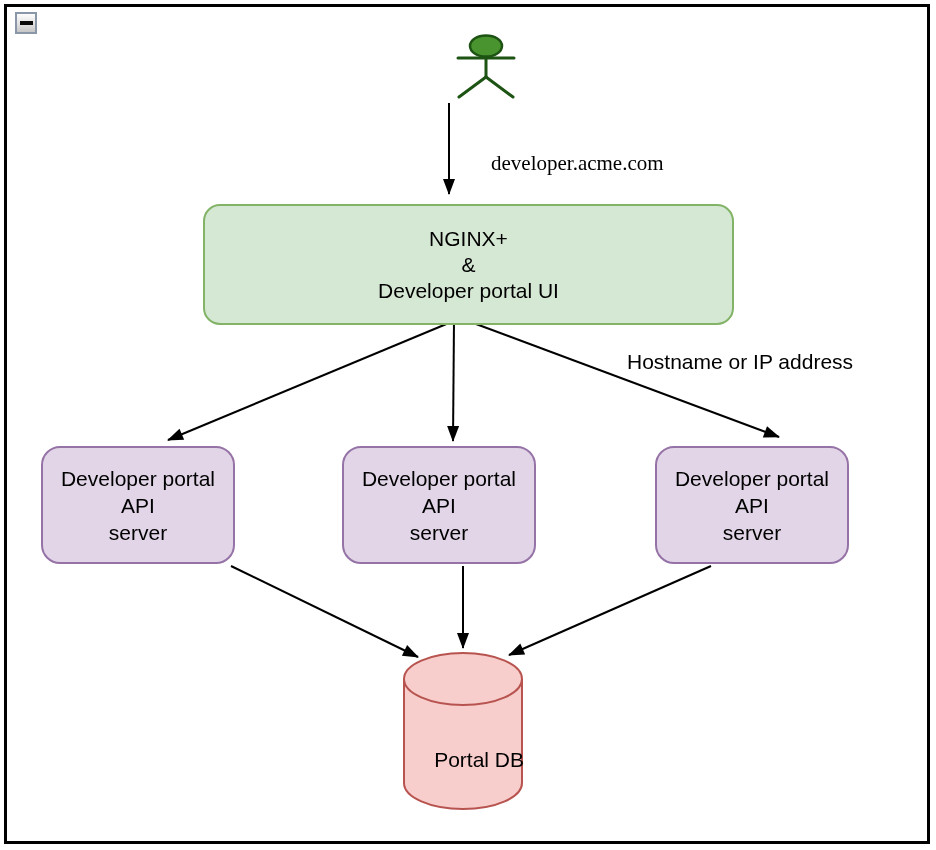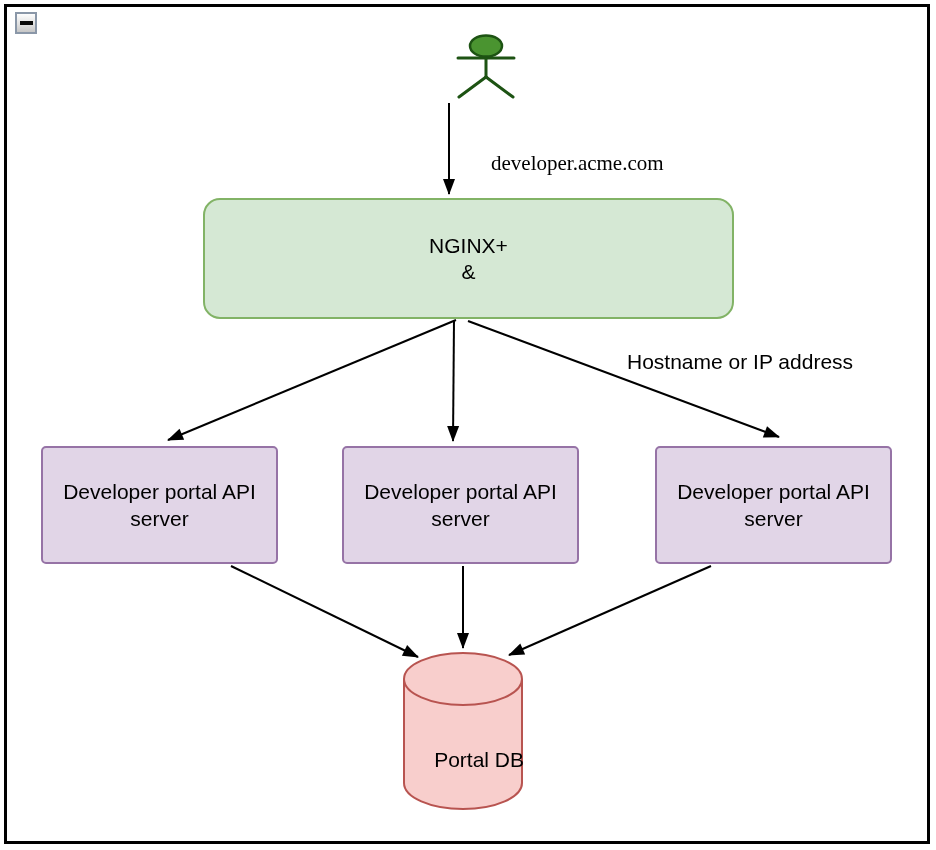--- a/index.html
+++ b/index.html
@@ -18,26 +18,26 @@
   }
   .minus-glyph{width:13px;height:4px;background:#0a0a0a;}
   .abs{position:absolute;}
   .lbl{font-size:21px;line-height:26px;white-space:nowrap;}
   .node{
     position:absolute;box-sizing:border-box;display:flex;flex-direction:column;
     align-items:center;justify-content:center;text-align:center;
     font-size:21px;line-height:26px;
   }
   .gateway{
-    left:203px;top:198px;width:531px;height:121px;
+    left:203px;top:204px;width:531px;height:121px;
     background:#d5e8d4;border:2px solid #82b366;border-radius:17px;
   }
   .server{
-    width:237px;height:118px;
-    background:#e1d5e7;border:2px solid #9673a6;border-radius:5px;
+    width:194px;height:118px;
+    background:#e1d5e7;border:2px solid #9673a6;border-radius:19px;
     line-height:27px;
   }
   .s1{left:41px;top:446px;}
   .s2{left:342px;top:446px;}
   .s3{left:655px;top:446px;}
   .url-label{left:491px;top:150px;font-family:Liberation Serif, serif;}
   .hostname-label{left:627px;top:337px;margin-top:12px;}
   .db-label{left:402px;top:748px;width:122px;text-align:right;font-size:21px;}
   svg.layer{position:absolute;left:0;top:0;pointer-events:none;}
 </style>
@@ -77,20 +77,21 @@
   </g>
 </svg>
 
 <div class="abs lbl url-label">developer.acme.com</div>
 
 <div class="abs lbl hostname-label">Hostname or IP address</div>
 
 <div class="node gateway">
   <div>NGINX+</div>
   <div>&amp;</div>
+  <div>Developer portal UI</div>
 </div>
 
 <div class="node server s1">
   <div>Developer portal API</div>
   <div>server</div>
 </div>
 <div class="node server s2">
   <div>Developer portal API</div>
   <div>server</div>
 </div>

